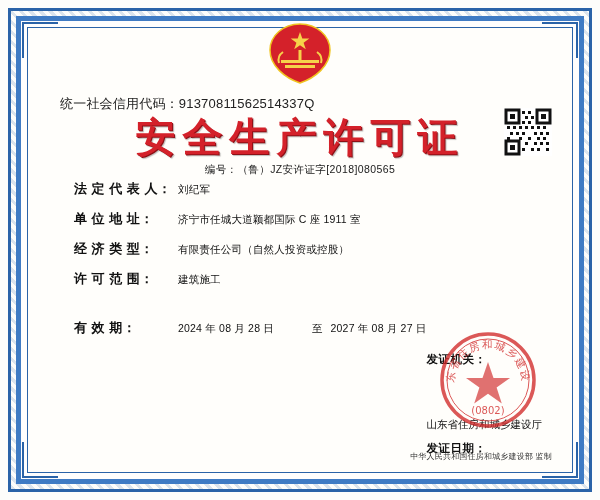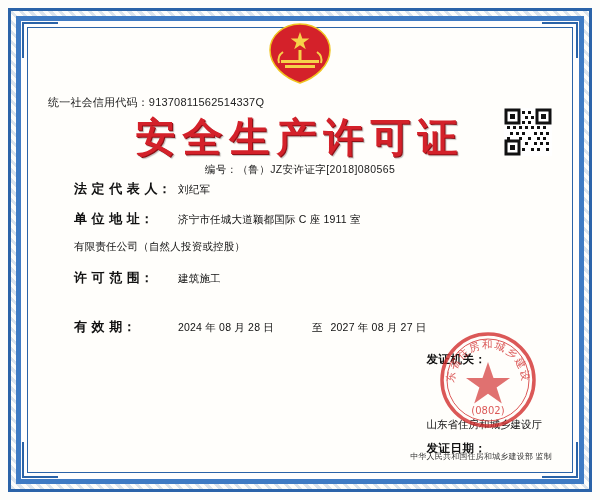--- a/index.html
+++ b/index.html
@@ -73,23 +73,23 @@
     transform: translateX(-50%);
     top: 22px;
     width: 74px;
     height: 64px;
   }
   .emblem-svg { display: block; }
 
   
   .credit-code {
     position: absolute;
-    left: 48px;
+    left: 60px;
     top: 95px;
-    font-size: 11px;
+    font-size: 13px;
     color: #222;
     letter-spacing: 0.2px;
   }
 
   
   .qr {
     position: absolute;
     right: 48px;
     top: 108px;
     width: 48px;
@@ -286,20 +286,21 @@
   <div class="fields">
     <div class="field-row">
       <div class="field-label">法 定 代 表 人：</div>
       <div class="field-value">刘纪军</div>
     </div>
     <div class="field-row">
       <div class="field-label">单 位 地 址：</div>
       <div class="field-value">济宁市任城大道颖都国际 C 座 1911 室</div>
     </div>
     <div class="field-row">
+      <div class="field-label">经 济 类 型：</div>
       <div class="field-value">有限责任公司（自然人投资或控股）</div>
     </div>
     <div class="field-row">
       <div class="field-label">许 可 范 围：</div>
       <div class="field-value">建筑施工</div>
     </div>
     <div class="field-row valid" style="margin-top:31px;">
       <div class="field-label">有 效 期：</div>
       <div class="field-value">2024 年 08 月 28 日</div>
       <div class="valid-to">至</div>

